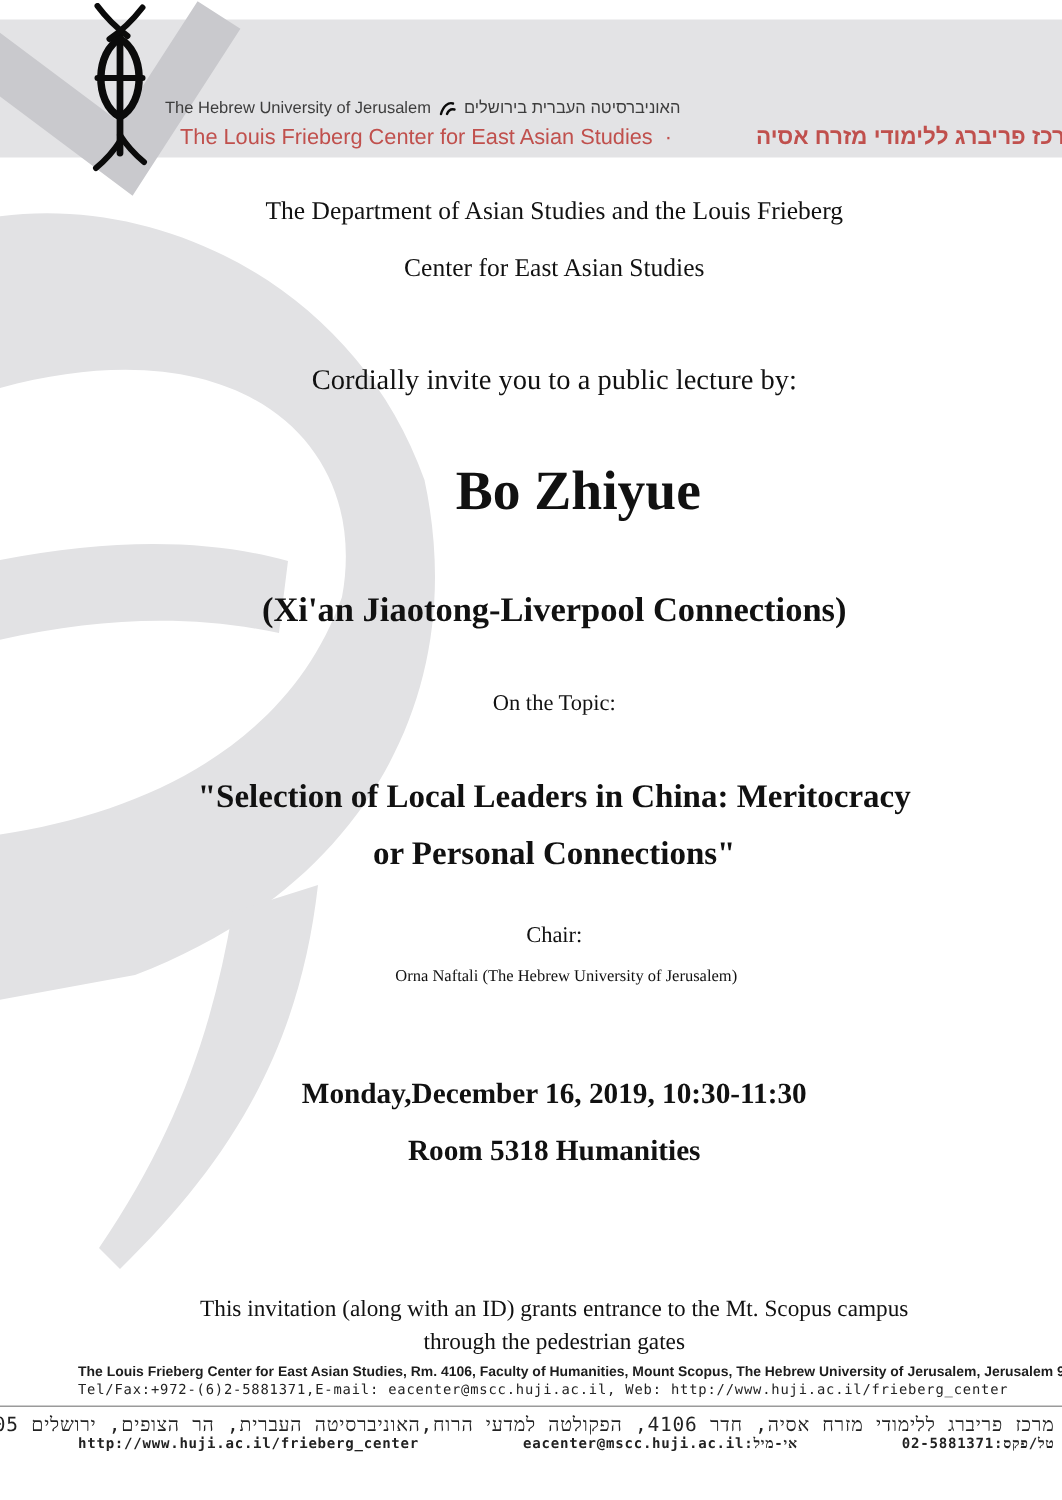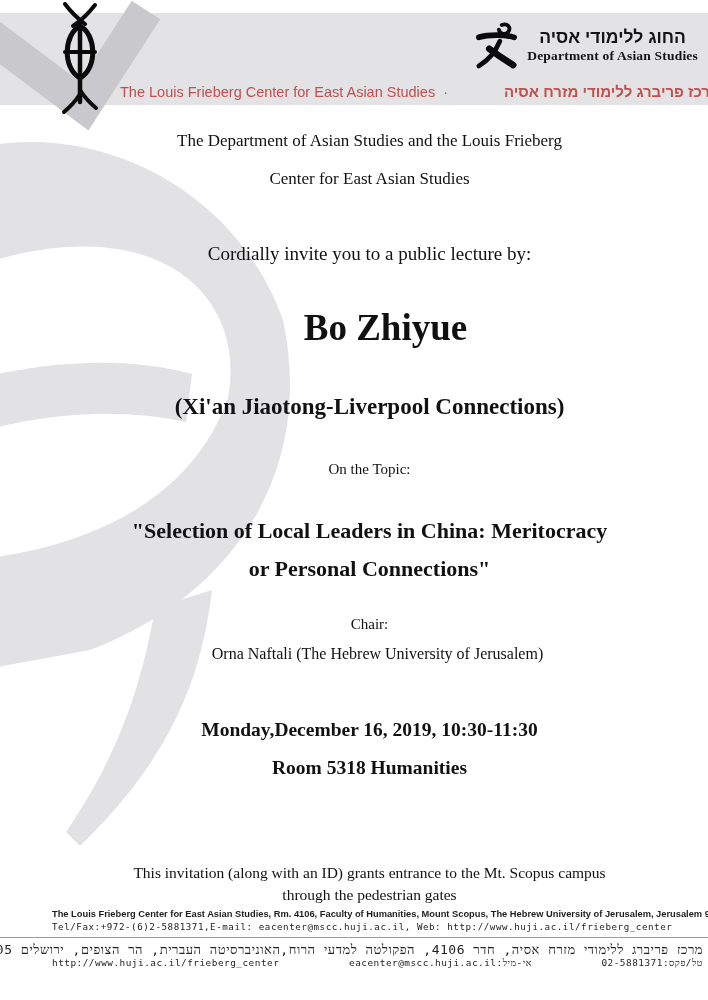--- a/index.html
+++ b/index.html
@@ -25,38 +25,38 @@
   .line{position:absolute;left:0;right:0;text-align:center;white-space:nowrap;margin-left:31px;}
   .intro1{top:131px;font-size:17px;}
   .intro2{top:169px;font-size:17px;}
   .invite{top:243px;font-size:19px;}
   .speaker{top:306px;font-size:37px;font-weight:700;padding-left:32px;}
   .affil{top:394px;font-size:23px;font-weight:700;}
   .topic-label{top:461px;font-size:15px;}
   .topic1{top:518px;font-size:22px;font-weight:700;}
   .topic2{top:556px;font-size:22px;font-weight:700;}
   .chair-label{top:616px;font-size:15px;}
-  .chair-name{top:645px;font-size:16px;padding-left:16px;}
+  .chair-name{top:645px;font-size:11px;padding-left:16px;}
   .datetime{top:719px;font-size:19.5px;font-weight:700;}
   .room{top:757px;font-size:19.5px;font-weight:700;}
   .note1{top:864px;font-size:15.5px;}
   .note2{top:886px;font-size:15.5px;}
   
   .f-en1{position:absolute;top:909px;left:52px;right:4px;font-family:"Liberation Sans", sans-serif;
          font-size:9.3px;font-weight:600;color:#1d1d1d;white-space:nowrap;}
   .f-en2{position:absolute;top:921px;left:52px;right:4px;font-family:"DejaVu Sans Mono", monospace;
          font-size:9.2px;color:#222;letter-spacing:.55px;white-space:nowrap;}
   .f-rule{position:absolute;top:937px;left:0;right:0;border-top:1px solid #9a9a9a;}
   .f-he{position:absolute;top:942px;left:52px;right:5px;direction:rtl;
         font-family:"DejaVu Sans Mono", monospace;font-size:13px;color:#222;
         letter-spacing:.5px;white-space:nowrap;}
   .f-bottom{position:absolute;top:957px;left:52px;right:5px;display:flex;
             justify-content:space-between;align-items:baseline;
             font-family:"DejaVu Sans Mono", monospace;font-size:9.4px;color:#222;
-            letter-spacing:.5px;white-space:nowrap;}
+            letter-spacing:.5px;white-space:nowrap;font-weight:bold;}
   .rtl-group{direction:rtl;}
 </style>
 </head>
 <body>
 
 <div class="page">
 
   <div class="band"></div>
 
   <svg class="watermark" width="330" height="880" viewBox="0 0 330 880" aria-hidden="true">
@@ -72,41 +72,37 @@
       <path d="M25 20 L25 100" stroke-width="4.5"></path>
       <path d="M10 2 C16 10 22 16 30 22" stroke-width="4"></path>
       <path d="M40 3 C33 12 27 18 18 24" stroke-width="4"></path>
       <path d="M25 24 C41 32 43 66 25 76 C7 66 9 32 25 24 Z" stroke-width="5"></path>
       <path d="M10 50 L40 50" stroke-width="4"></path>
       <path d="M25 92 C20 100 15 105 9 110" stroke-width="4"></path>
       <path d="M25 88 C30 96 35 101 41 106" stroke-width="4"></path>
     </g>
   </svg>
 
+  <div class="uni-line">
+    <span>The Hebrew University of Jerusalem</span>
+    <svg width="12" height="12" viewBox="0 0 12 12" aria-hidden="true">
+      <g fill="none" stroke="#0b0b0b" stroke-width="1.6" stroke-linecap="round">
+        <path d="M2 10 C3.5 4.5 7 2 10 3"></path>
+        <path d="M6 10 C7 7.5 9 6.5 11 7"></path>
+      </g>
+    </svg>
+    <span>האוניברסיטה העברית בירושלים</span>
+  </div>
 
   <div class="red-line">
     <span>The Louis Frieberg Center for East Asian Studies</span>
     <span>·</span>
     <span class="heb">מרכז פריברג ללימודי מזרח אסיה</span>
   </div>
 
-  <div class="dept-block">
-    <svg width="42" height="50" viewBox="0 0 44 50" aria-hidden="true">
-      <g fill="none" stroke="#0b0b0b" stroke-linecap="round">
-        <path d="M28 4 C34 2 38 6 35 11 C32 15 26 14 25 9" stroke-width="4"></path>
-        <path d="M4 17 C14 14 32 14 41 17" stroke-width="6"></path>
-        <path d="M26 21 C22 31 14 41 4 47" stroke-width="5"></path>
-        <path d="M15 29 C23 35 32 41 40 46" stroke-width="7"></path>
-      </g>
-    </svg>
-    <div class="dept-text">
-      <div class="dept-he">החוג ללימודי אסיה</div>
-      <div class="dept-en">Department of Asian Studies</div>
-    </div>
-  </div>
 
   <div class="line intro1">The Department of Asian Studies and the Louis Frieberg</div>
   <div class="line intro2">Center for East Asian Studies</div>
   <div class="line invite">Cordially invite you to a public lecture by:</div>
   <div class="line speaker">Bo Zhiyue</div>
   <div class="line affil">(Xi'an Jiaotong-Liverpool Connections)</div>
   <div class="line topic-label">On the Topic:</div>
   <div class="line topic1">"Selection of Local Leaders in China: Meritocracy</div>
   <div class="line topic2">or Personal Connections"</div>
   <div class="line chair-label">Chair:</div>

